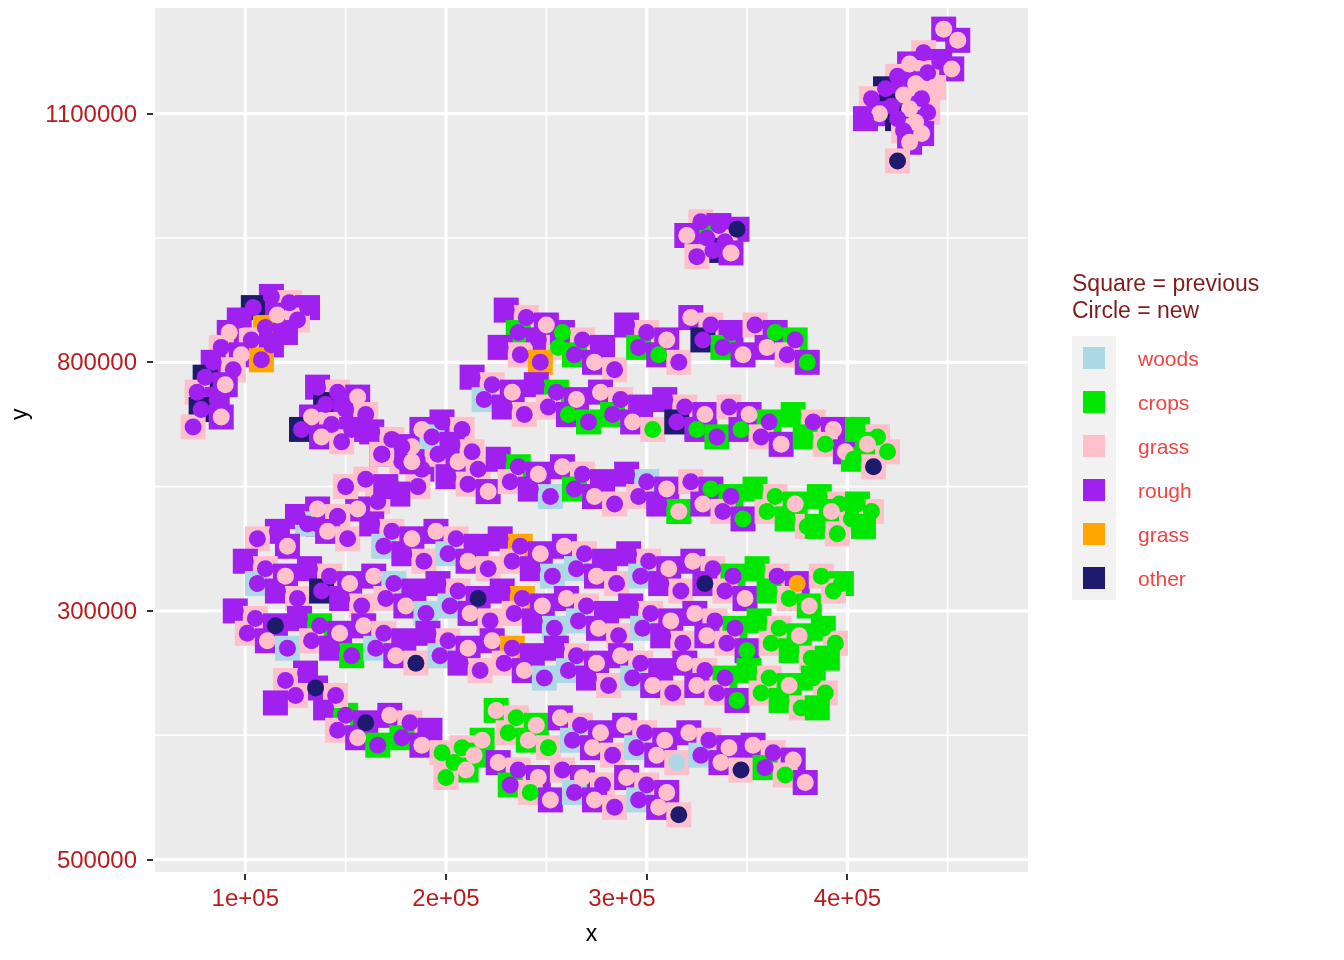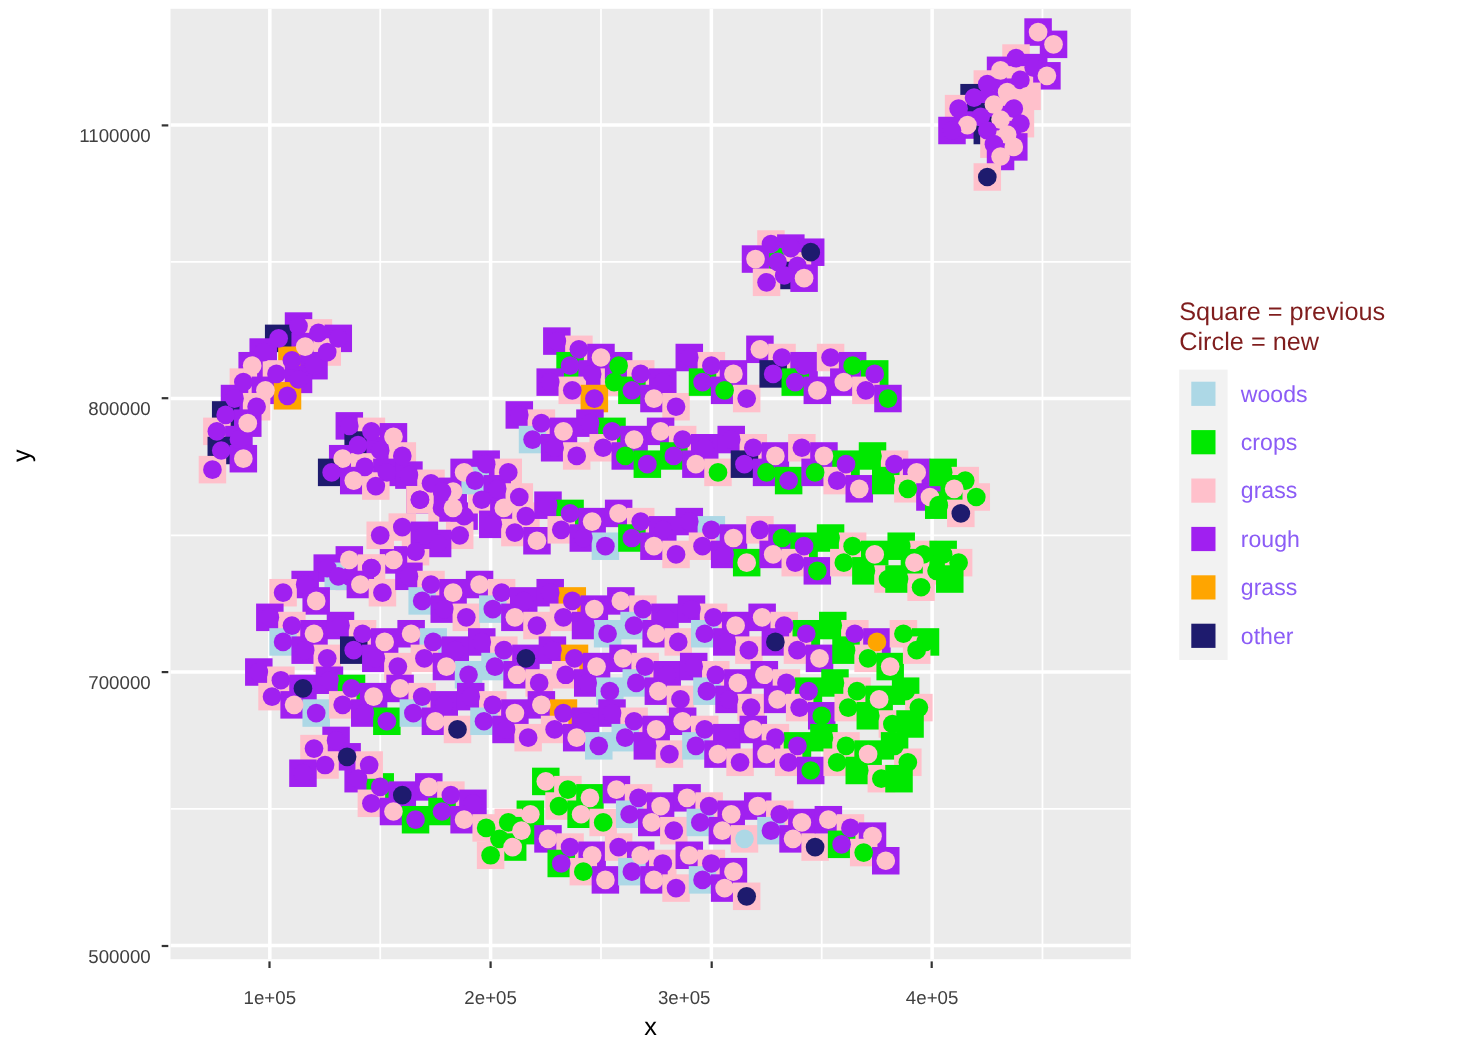--- a/index.html
+++ b/index.html
@@ -40,26 +40,25 @@
   #grid-svg, #points-svg {
     position: absolute;
     left: 0; top: 0;
     width: 100%; height: 100%;
     display: block;
   }
 
   
   .tick-label {
     position: absolute;
-    color: #404040;
-    font-size: 17px;
+    color: #b91c1c;
+    font-size: 24px;
     line-height: 19px;
     white-space: nowrap;
     font-family: "Liberation Sans", sans-serif;
-    margin-top: 10px;
   }
   .y-tick-label { text-align: right; }
   .x-tick-label { text-align: center; }
 
   .tick-mark {
     position: absolute;
     background: #333333;
   }
   .y-tick-mark { width: 6px; height: 2px; }
   .x-tick-mark { width: 2px; height: 6px; }
@@ -123,22 +122,22 @@
     display: flex;
     align-items: center;
     justify-content: center;
     flex: 0 0 44px;
   }
   .legend-swatch {
     width: 22px;
     height: 22px;
   }
   .legend-label {
-    margin-left: 12px;
-    color: #8b5cf6;
+    margin-left: 22px;
+    color: #ef4444;
     font-size: 21px;
     line-height: 21px;
     font-family: "Liberation Sans", sans-serif;
   }
 </style>
 </head>
 <body>
 
 <div id="figure">
 
@@ -1122,21 +1121,21 @@
           <div class="legend-swatch-cell">
             <div class="legend-swatch" style="background: rgb(30, 27, 110);"></div>
           </div>
           <div class="legend-label">other</div>
         </div>
       </div>
   </div>
 
 <div class="tick-label y-tick-label" style="left: 0px; width: 137px; top: 849.568px;">500000</div>
     <div class="tick-mark y-tick-mark" style="left: 147px; top: 858.568px;"></div>
-    <div class="tick-label y-tick-label" style="left: 0px; width: 137px; top: 600.935px;">700000</div>
+    <div class="tick-label y-tick-label" style="left: 0px; width: 137px; top: 600.935px;">300000</div>
     <div class="tick-mark y-tick-mark" style="left: 147px; top: 609.935px;"></div>
     <div class="tick-label y-tick-label" style="left: 0px; width: 137px; top: 352.302px;">800000</div>
     <div class="tick-mark y-tick-mark" style="left: 147px; top: 361.302px;"></div>
     <div class="tick-label y-tick-label" style="left: 0px; width: 137px; top: 103.669px;">1100000</div>
     <div class="tick-mark y-tick-mark" style="left: 147px; top: 112.669px;"></div>
     <div class="tick-label x-tick-label" style="left: 185.31px; width: 120px; top: 888px;">1e+05</div>
     <div class="tick-mark x-tick-mark" style="left: 244.31px; top: 874px;"></div>
     <div class="tick-label x-tick-label" style="left: 386px; width: 120px; top: 888px;">2e+05</div>
     <div class="tick-mark x-tick-mark" style="left: 445px; top: 874px;"></div>
     <div class="tick-label x-tick-label" style="left: 562px; width: 120px; top: 888px; text-align: center;">3e+05</div>

